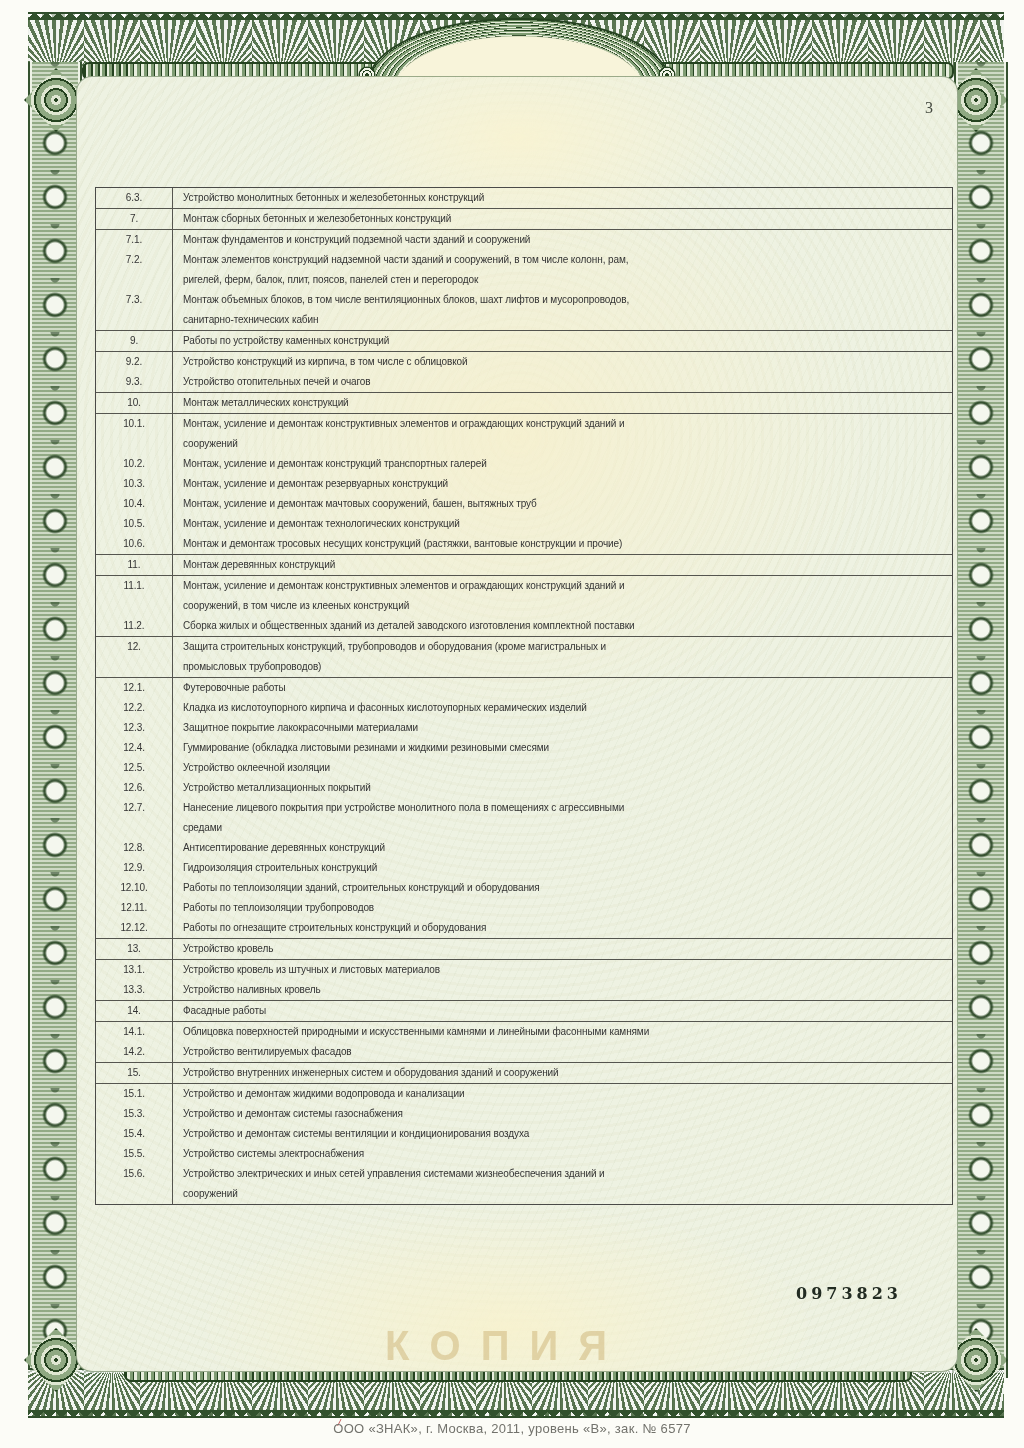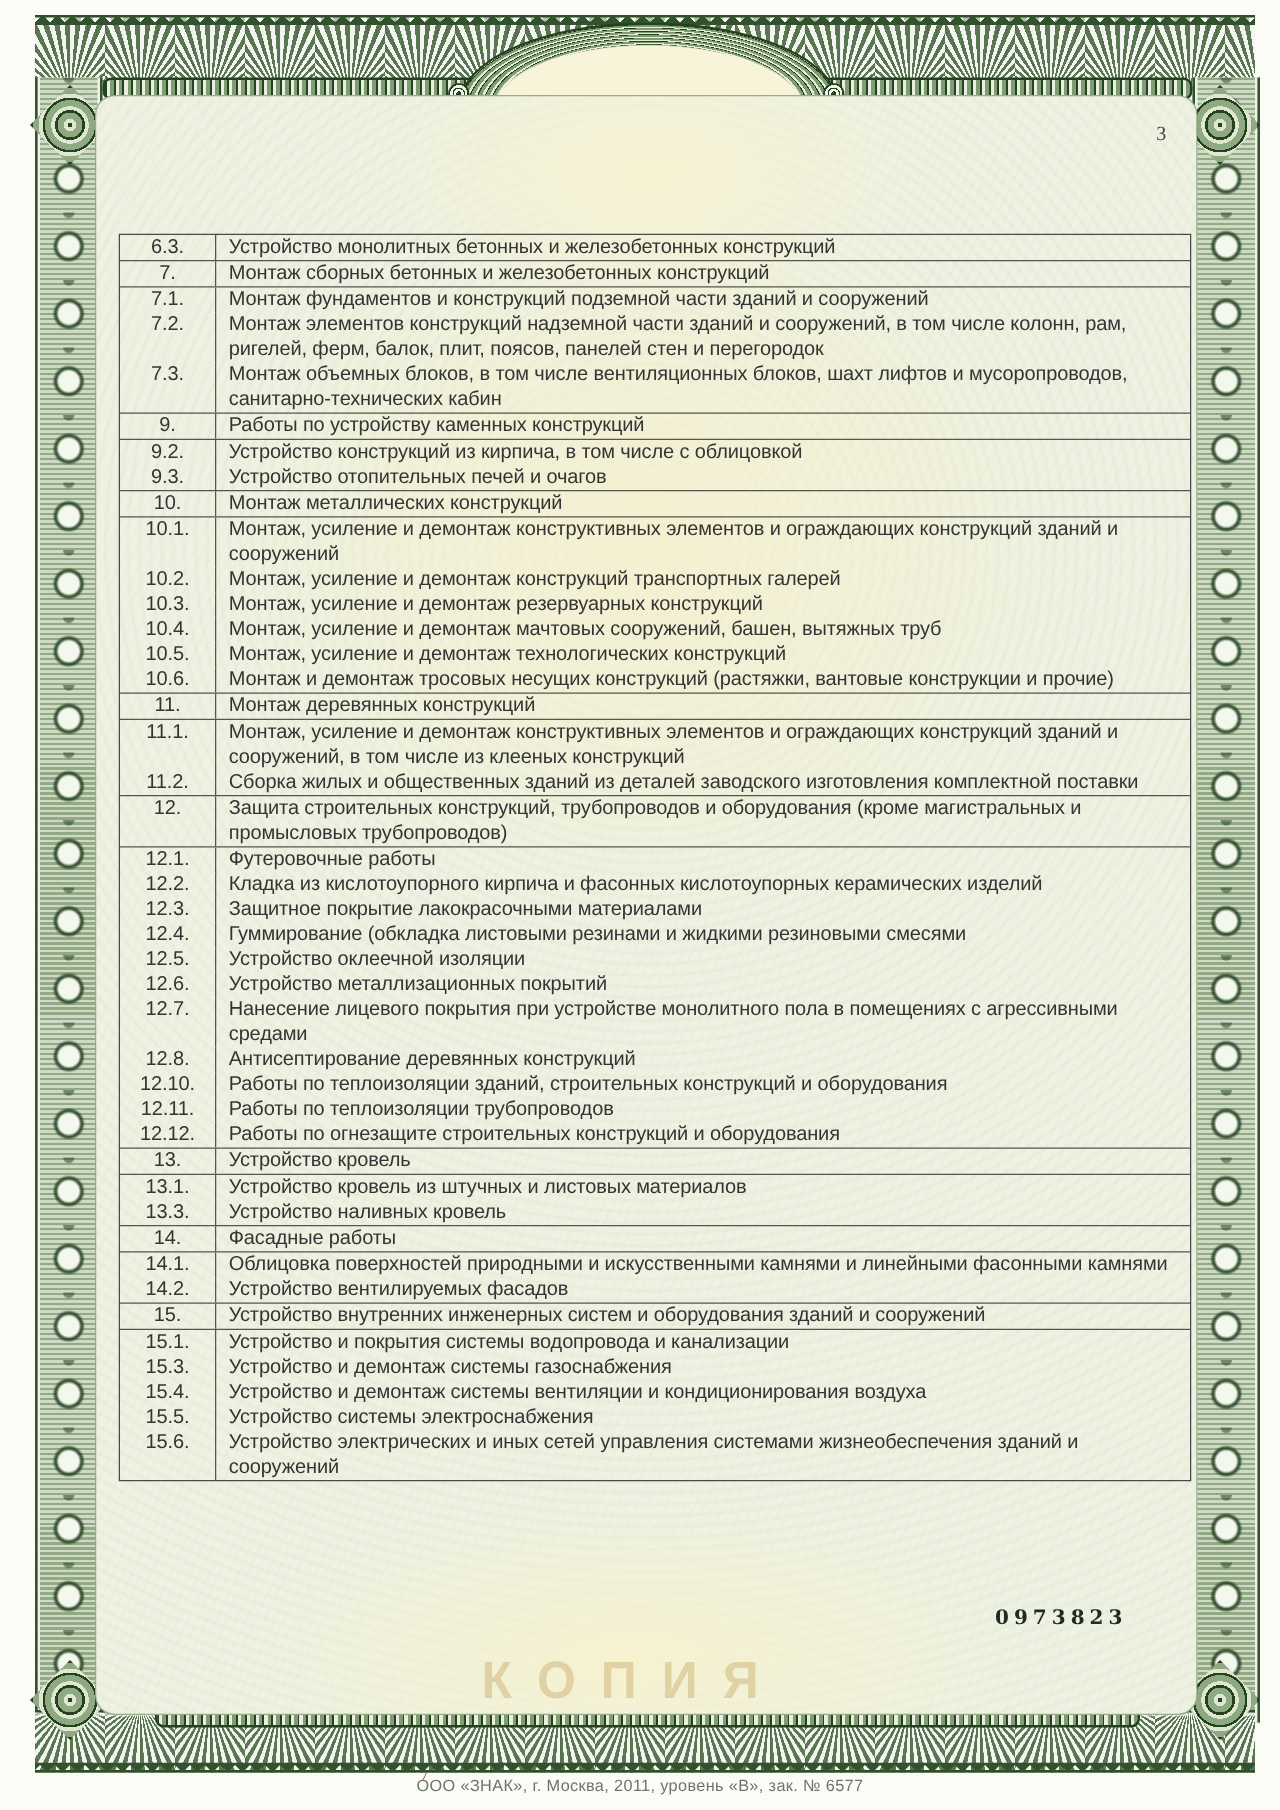--- a/index.html
+++ b/index.html
@@ -53,21 +53,21 @@
     background-image:
       radial-gradient(ellipse 300px 150px at 441px 60px, #f8f3d3 0%, rgba(248,243,211,0) 75%),
       radial-gradient(ellipse 520px 430px at 441px 360px, rgba(247,240,205,.85), rgba(247,240,205,0) 68%),
       radial-gradient(ellipse 430px 170px at 430px 1250px, rgba(248,242,206,.9), rgba(248,242,206,0) 72%),
       repeating-radial-gradient(circle at 441px 360px, rgba(175,160,110,.05) 0 3px, rgba(0,0,0,0) 3px 9px),
       repeating-linear-gradient(115deg, rgba(120,150,110,.05) 0 1px, rgba(0,0,0,0) 1px 7px);}
   .pagenum{position:absolute;left:812px;top:22px;width:80px;text-align:center;
     font-family:"Liberation Serif",serif;font-size:16px;color:#44493f;}
   
   .wtable{position:absolute;left:18px;top:110px;width:856px;
-    border:1.5px solid #4a4a48;color:#343434;font-size:16px;line-height:20px;letter-spacing:-0.1px;}
+    border:1.5px solid #4a4a48;color:#343434;font-size:10px;line-height:20px;letter-spacing:-0.1px;}
   .block{border-bottom:1px solid #55554f;}
   .block:last-child{border-bottom:none;}
   .row{display:flex;align-items:stretch;}
   .num{flex:0 0 76px;border-right:1px solid #55554f;text-align:center;padding-top:0;}
   .txt{flex:1;padding-left:10px;padding-right:6px;white-space:pre-line;}
   
   .serial{position:absolute;left:652px;top:1207px;width:240px;text-align:center;
     font-family:"DejaVu Serif",serif;font-weight:700;font-size:16px;letter-spacing:4px;color:#222b22;}
   .copy-mark{position:absolute;left:269px;top:1246px;width:320px;text-align:center;
     font-weight:700;font-size:40px;letter-spacing:20px;color:rgba(202,176,112,.48);
@@ -237,20 +237,24 @@
             <div class="row">
               <div class="num">12.7.</div>
               <div class="txt">Нанесение лицевого покрытия при устройстве монолитного пола в помещениях с агрессивными
 средами</div>
             </div>
             <div class="row">
               <div class="num">12.8.</div>
               <div class="txt">Антисептирование деревянных конструкций</div>
             </div>
             <div class="row">
+              <div class="num">12.9.</div>
+              <div class="txt">Гидроизоляция строительных конструкций</div>
+            </div>
+            <div class="row">
               <div class="num">12.10.</div>
               <div class="txt">Работы по теплоизоляции зданий, строительных конструкций и оборудования</div>
             </div>
             <div class="row">
               <div class="num">12.11.</div>
               <div class="txt">Работы по теплоизоляции трубопроводов</div>
             </div>
             <div class="row">
               <div class="num">12.12.</div>
               <div class="txt">Работы по огнезащите строительных конструкций и оборудования</div>
@@ -290,21 +294,21 @@
           </div>
           <div class="block">
             <div class="row">
               <div class="num">15.</div>
               <div class="txt">Устройство внутренних инженерных систем и оборудования зданий и сооружений</div>
             </div>
           </div>
           <div class="block">
             <div class="row">
               <div class="num">15.1.</div>
-              <div class="txt">Устройство и покрытия системы водопровода и канализации</div>
+              <div class="txt">Устройство и демонтаж жидкими водопровода и канализации</div>
             </div>
             <div class="row">
               <div class="num">15.3.</div>
               <div class="txt">Устройство и демонтаж системы газоснабжения</div>
             </div>
             <div class="row">
               <div class="num">15.4.</div>
               <div class="txt">Устройство и демонтаж системы вентиляции и кондиционирования воздуха</div>
             </div>
             <div class="row">

